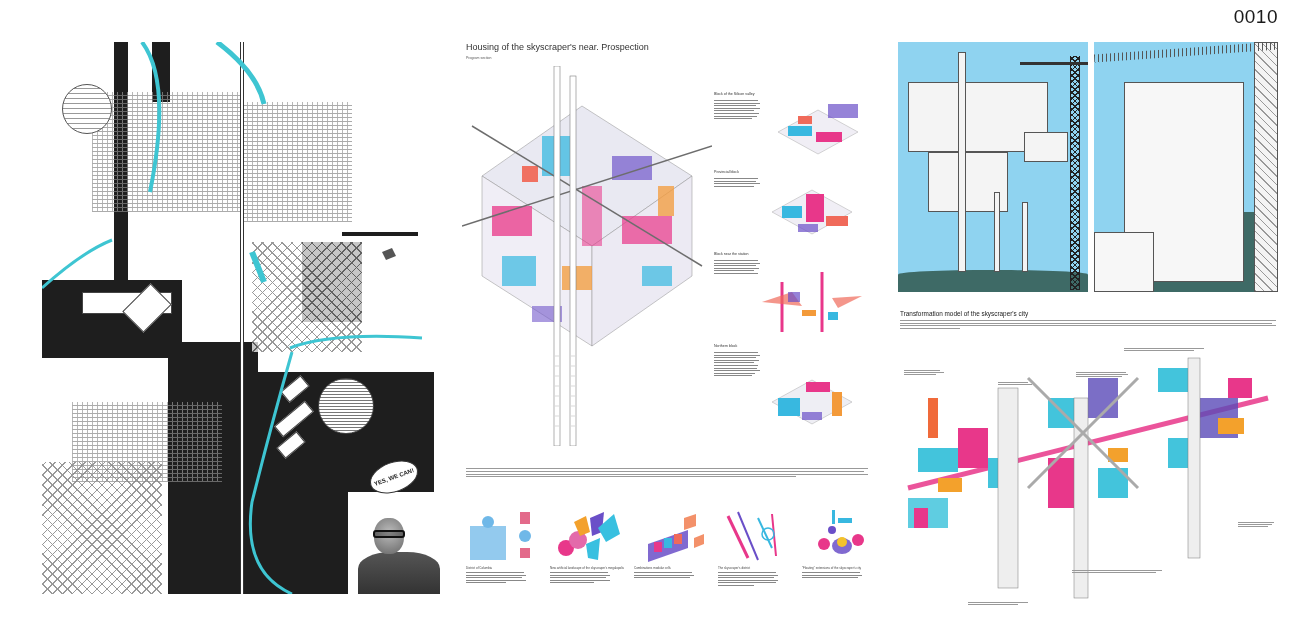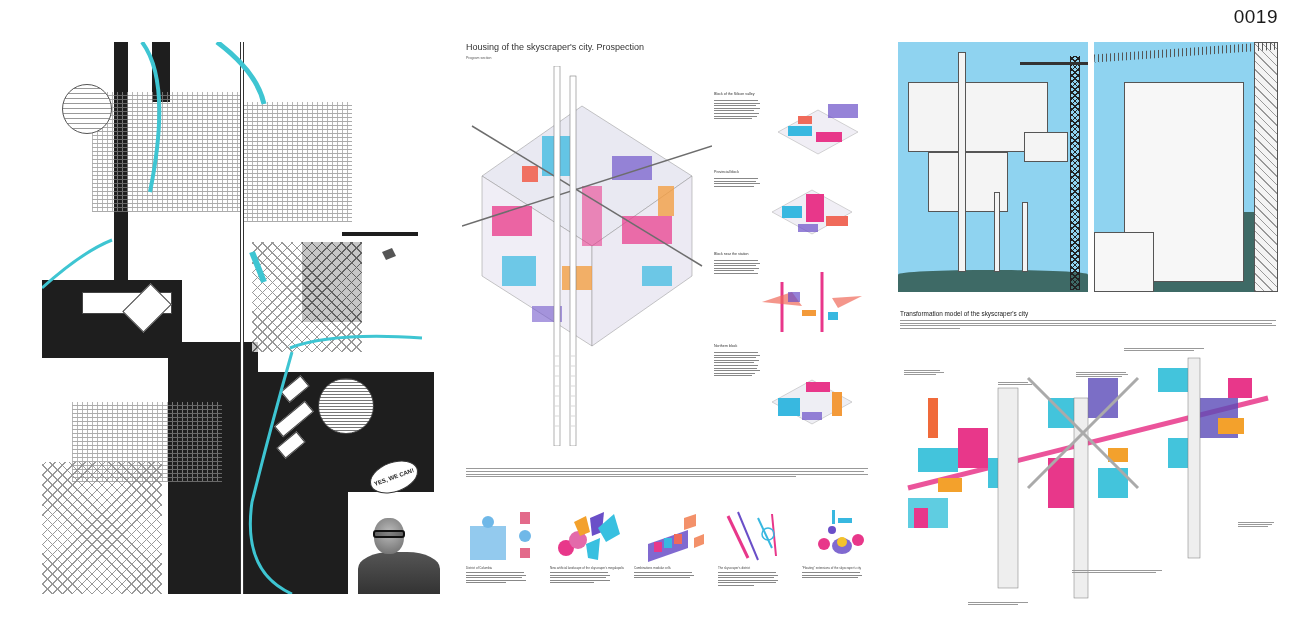--- a/index.html
+++ b/index.html
@@ -45,21 +45,21 @@
   .right-title { position: absolute; left: 2px; top: 268px; font-size: 6.4px; color: #222; }
   .right-para { position: absolute; left: 2px; top: 278px; width: 376px; }
   .right-para .tline { background: #999; margin-bottom: 1.5px; }
   .right-model { position: absolute; left: 0; top: 296px; width: 380px; height: 264px; }
   .anno { position: absolute; width: 40px; }
   .anno .tline { background: #999; margin-bottom: 1.2px; }
 </style>
 </head>
 <body>
 
-<div class="sheet-id">0019</div>
+<div class="sheet-id">0010</div>
 
 <div class="panel-left">
   <div class="blk" style="left:72px;top:0;width:14px;height:240px;"></div>
   <div class="blk" style="left:110px;top:0;width:18px;height:60px;"></div>
   <div class="blk" style="left:0;top:238px;width:140px;height:78px;"></div>
   <div class="blk" style="left:126px;top:300px;width:90px;height:252px;"></div>
   <div class="blk" style="left:206px;top:330px;width:186px;height:120px;"></div>
   <div class="blk" style="left:206px;top:440px;width:100px;height:112px;"></div>
   <div class="blk" style="left:260px;top:200px;width:60px;height:80px;"></div>
   <div class="blk" style="left:300px;top:190px;width:76px;height:4px;"></div>
@@ -93,21 +93,21 @@
 
   <div class="speech">YES, WE CAN!</div>
   <div class="portrait">
     <div class="coat"></div>
     <div class="head"></div>
     <div class="glasses"></div>
   </div>
 </div>
 
 <div class="panel-mid">
-  <div class="mid-title">Housing of the skyscraper's city. Prospection</div>
+  <div class="mid-title">Housing of the skyscraper's near. Prospection</div>
   <div class="mid-sub">Program section</div>
 
   <div class="axo" style="left:0;top:24px;width:250px;height:380px;">
     <svg width="250" height="380">
       <g opacity="0.95">
         <polygon points="20,110 120,40 230,110 130,180" fill="#e8e8f2" stroke="#888" stroke-width="0.5"></polygon>
         <polygon points="20,110 130,180 130,280 20,210" fill="#f0eef6" stroke="#888" stroke-width="0.5"></polygon>
         <polygon points="130,180 230,110 230,210 130,280" fill="#ebe9f3" stroke="#888" stroke-width="0.5"></polygon>
         <rect x="30" y="140" width="40" height="30" fill="#e8378a" opacity="0.8"></rect>
         <rect x="80" y="70" width="30" height="40" fill="#38b8e0" opacity="0.8"></rect>

